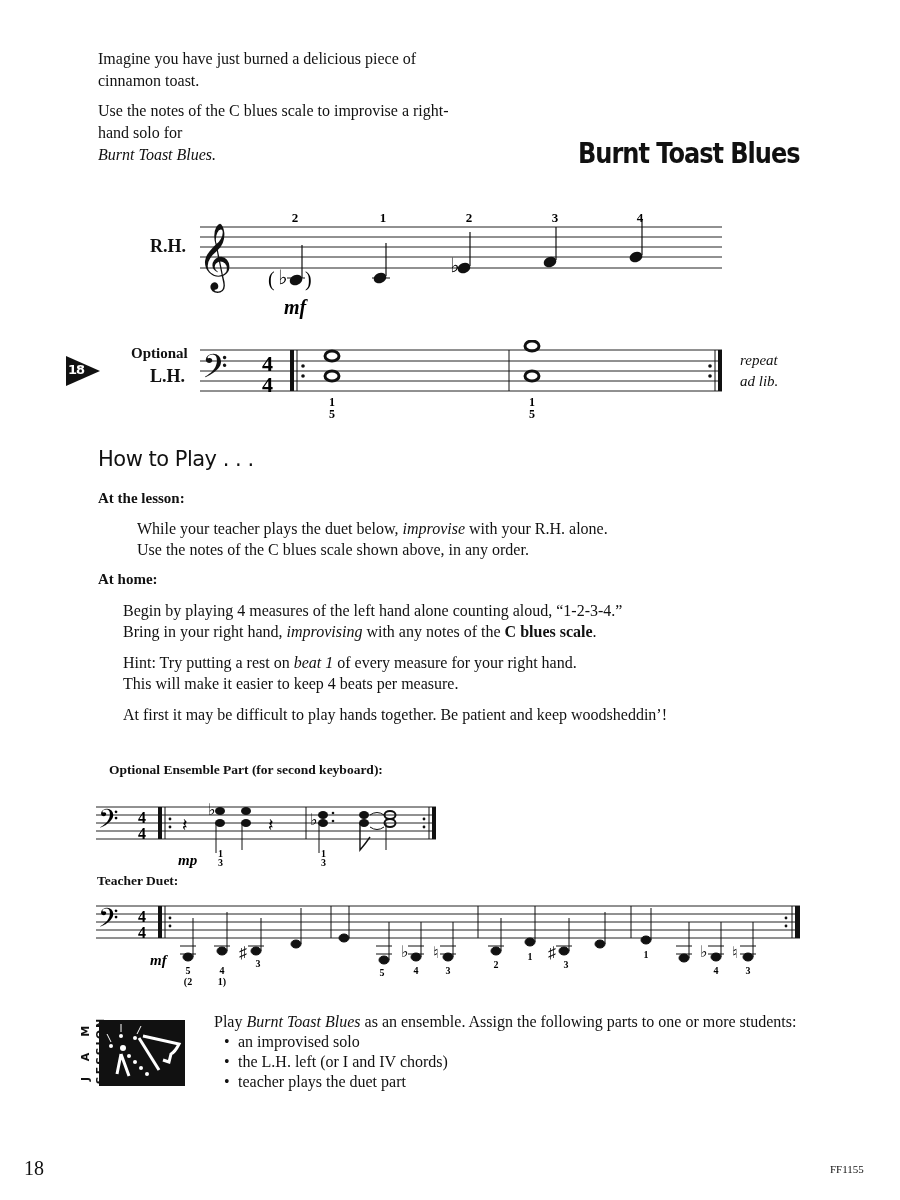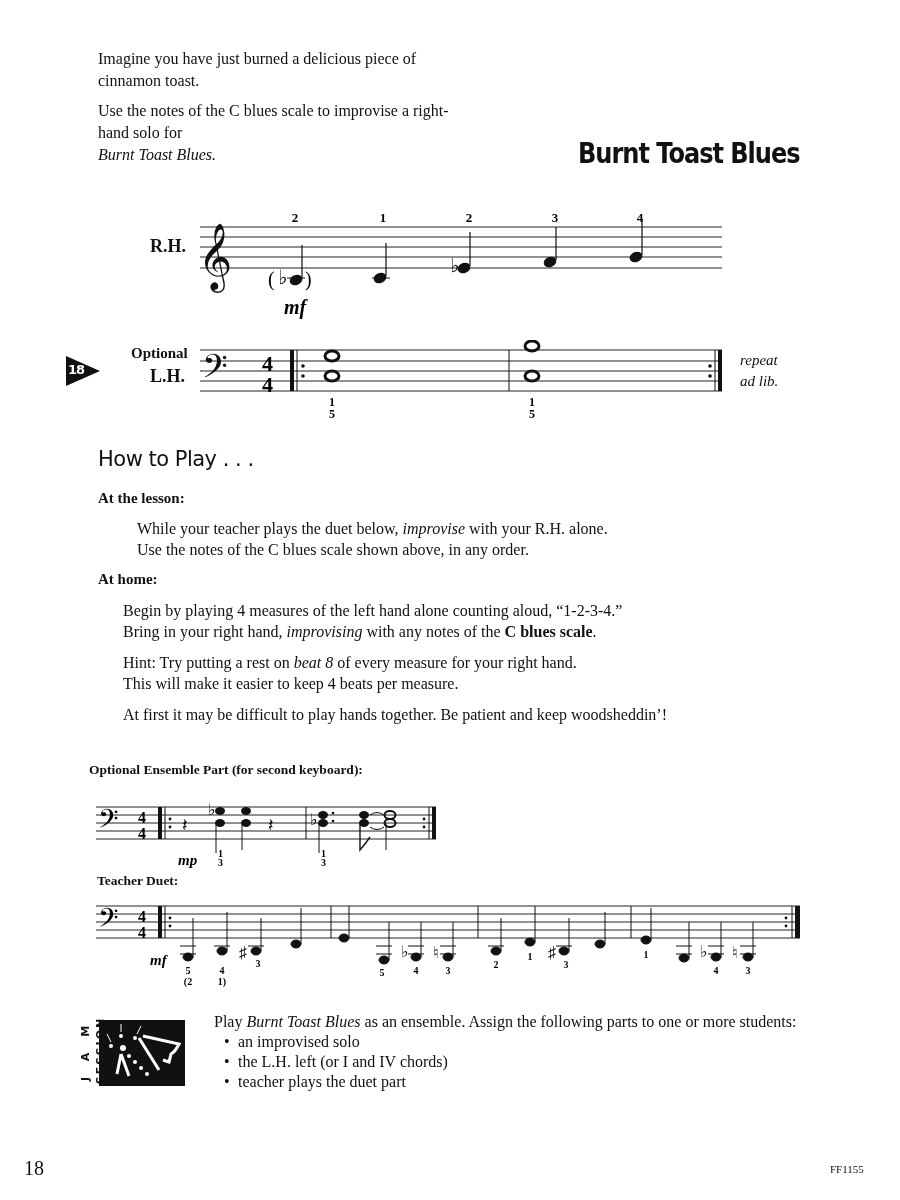--- a/index.html
+++ b/index.html
@@ -139,27 +139,27 @@
 <div class="abs para serif" style="left:137px;top:518px;width:700px;">
   <div><span>While your teacher plays the duet below, </span><i>improvise</i><span> with your R.H. alone.</span></div>
   <div>Use the notes of the C blues scale shown above, in any order.</div>
 </div>
 
 <div class="abs sub serif" style="left:98px;top:571px;">At home:</div>
 <div class="abs para serif" style="left:123px;top:600px;width:700px;">
   <div>Begin by playing 4 measures of the left hand alone counting aloud, “1-2-3-4.”</div>
   <div><span>Bring in your right hand, </span><i>improvising</i><span> with any notes of the </span><b>C blues scale</b><span>.</span></div>
   <div style="height:10px"></div>
-  <div><span>Hint: Try putting a rest on </span><i>beat 8</i><span> of every measure for your right hand.</span></div>
+  <div><span>Hint: Try putting a rest on </span><i>beat 1</i><span> of every measure for your right hand.</span></div>
   <div>This will make it easier to keep 4 beats per measure.</div>
   <div style="height:10px"></div>
   <div>At first it may be difficult to play hands together. Be patient and keep woodsheddin’!</div>
 </div>
 
-<div class="abs section-label serif" style="left:89px;top:762px;">Optional Ensemble Part (for second keyboard):</div>
+<div class="abs section-label serif" style="left:109px;top:762px;">Optional Ensemble Part (for second keyboard):</div>
 <svg class="abs" style="left:96px;top:795px;" width="360" height="80" viewBox="0 0 360 80">
   <g stroke="#222" stroke-width="1">
     <line x1="0" y1="12" x2="340" y2="12"></line>
       <line x1="0" y1="20" x2="340" y2="20"></line>
     <line x1="0" y1="28" x2="340" y2="28"></line>
       <line x1="0" y1="36" x2="340" y2="36"></line>
     <line x1="0" y1="44" x2="340" y2="44"></line>
   </g>
   <text x="2" y="38" font-size="32">𝄢</text>
   <text x="42" y="28" font-size="16" font-weight="bold">4</text>

